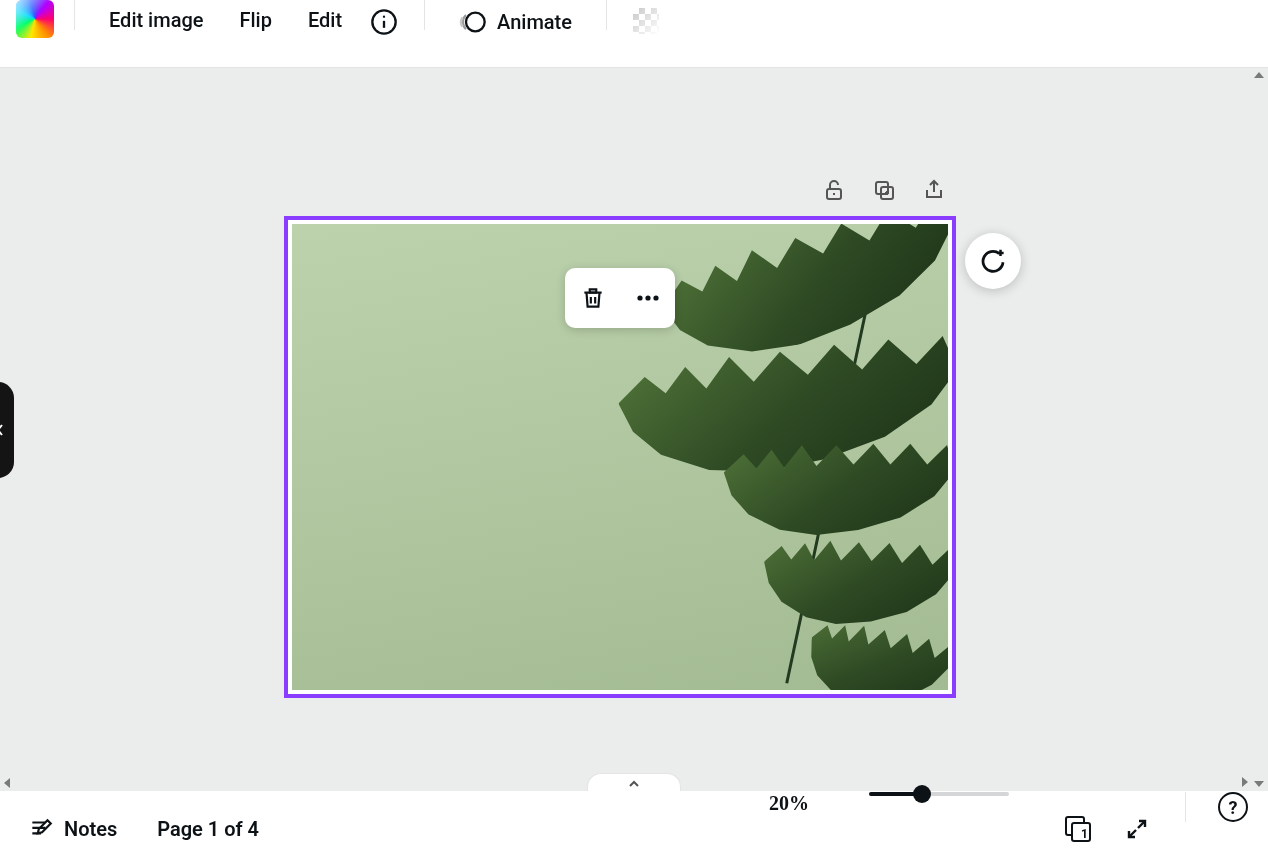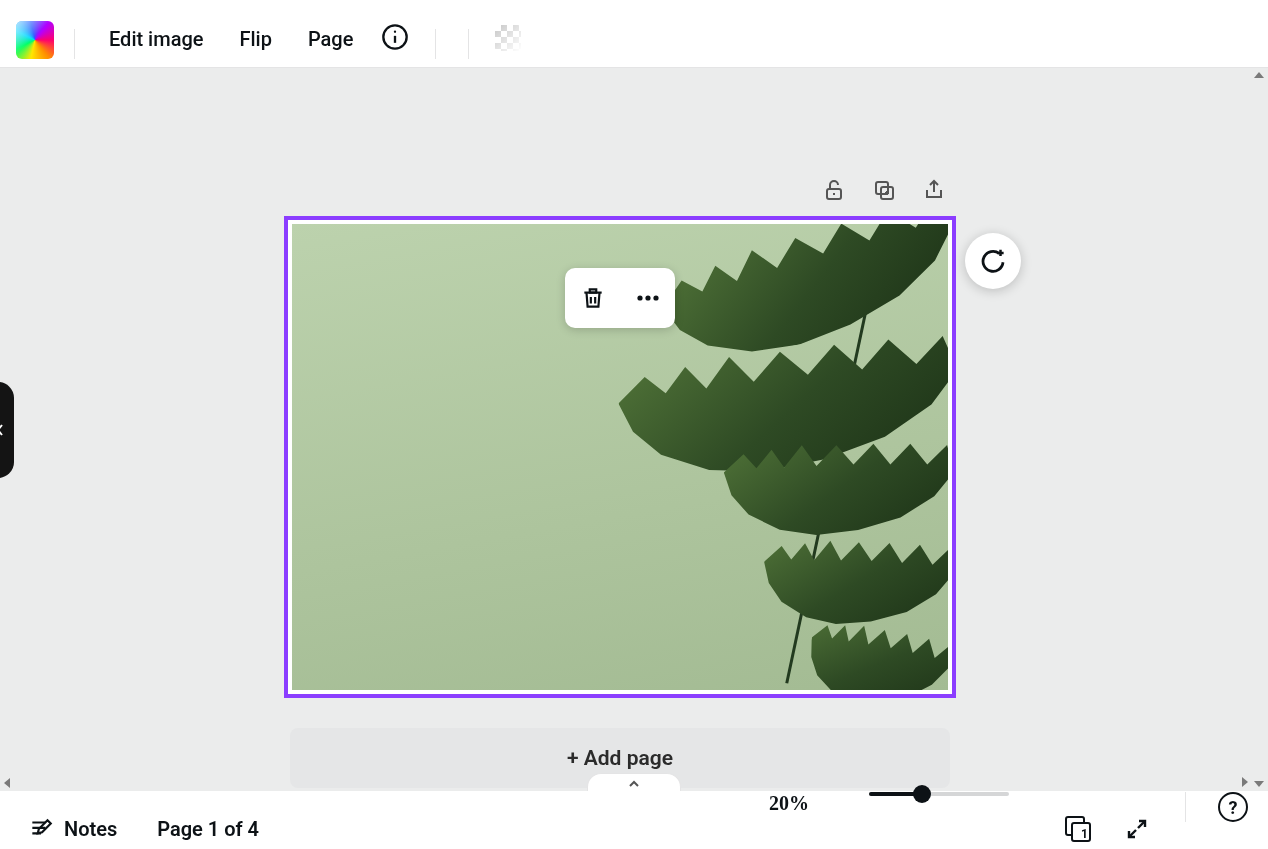--- a/index.html
+++ b/index.html
@@ -8,21 +8,21 @@
     --border:#e4e4e5;
     --bg:#ebecec;
     --canvas-bg:#b9cfa9;
     --accent:#8b3dff;
   }
   * { box-sizing:border-box; }
   html,body { margin:0; padding:0; width:1268px; height:849px; font-family:-apple-system,BlinkMacSystemFont,"Segoe UI",Roboto,Helvetica,Arial,sans-serif; color:var(--text); background:#fff; overflow:hidden; }
 
   
   .toolbar {
-    height:68px; display:flex; align-items:flex-end; padding:8px 16px;
+    height:68px; display:flex; align-items:flex-start; padding:0 16px;
     gap:8px; border-bottom:1px solid var(--border); background:#fff;
   }
   .swatch-btn {
     width:38px; height:38px; border-radius:6px; cursor:pointer;
     background:conic-gradient(from 90deg,#ff006e,#ff8d00,#ffe600,#00ff6a,#00d9ff,#2d5bff,#b400ff,#ff006e);
     position:relative; overflow:hidden;
   }
   .swatch-btn::after{
     content:""; position:absolute; inset:0;
     background:linear-gradient(135deg,rgba(255,255,255,0.7) 0%,rgba(255,255,255,0) 45%);
@@ -146,34 +146,44 @@
   <div class="swatch-btn"></div>
   <div class="tb-sep"></div>
 
   <div class="tb-btn">
     <span>Edit image</span>
   </div>
   <div class="tb-btn">
     <span>Flip</span>
   </div>
   <div class="tb-btn">
-    <span>Page</span>
+    <span>Edit</span>
   </div>
   <div class="tb-btn" style="padding:8px 6px;">
     <span class="tb-icon">
       <svg width="28" height="28" viewBox="0 0 24 24" fill="none" stroke="#0d1216" stroke-width="2">
         <circle cx="12" cy="12" r="10"></circle>
           <line x1="12" y1="11" x2="12" y2="17"></line>
           <circle cx="12" cy="7.5" r="1" fill="#0d1216" stroke="none"></circle>
       </svg>
     </span>
   </div>
 
   <div class="tb-sep"></div>
 
+  <div class="tb-btn">
+    <span class="tb-icon">
+      <svg width="28" height="28" viewBox="0 0 24 24" fill="none" stroke="#0d1216" stroke-width="2">
+        <circle cx="14" cy="12" r="8"></circle>
+        <path d="M6 6 A8 8 0 0 0 6 18" stroke="#9a9b9c"></path>
+        <path d="M3 8 A7 7 0 0 0 3 16" stroke="#c7c8c9"></path>
+      </svg>
+    </span>
+    <span>Animate</span>
+  </div>
 
   <div class="tb-sep"></div>
 
   <div class="tb-btn" style="padding:8px 6px;">
     <span class="transparency"></span>
   </div>
 </div>
 
 <div class="editor">
 
@@ -236,23 +246,20 @@
     </div>
   </div>
 
   <div class="ai-fab">
     <svg width="30" height="30" viewBox="0 0 24 24" fill="none" stroke="#0d1216" stroke-width="2.2">
       <path d="M20 13 a8 8 0 1 1 -3 -7"></path>
       <path d="M18 3 v5 M15.5 5.5 h5" stroke-width="2"></path>
     </svg>
   </div>
 
-  <div class="add-page">
-    <span>+ Add page</span>
-  </div>
 
   <div class="drawer-handle">
     <svg width="14" height="10" viewBox="0 0 14 10" fill="none" stroke="#555" stroke-width="2">
         <path d="M3 7 L7 3 L11 7"></path>
       </svg>
   </div>
 
   <div class="scroll-y">
     <div class="arrow"></div>
     <div class="track"></div>

